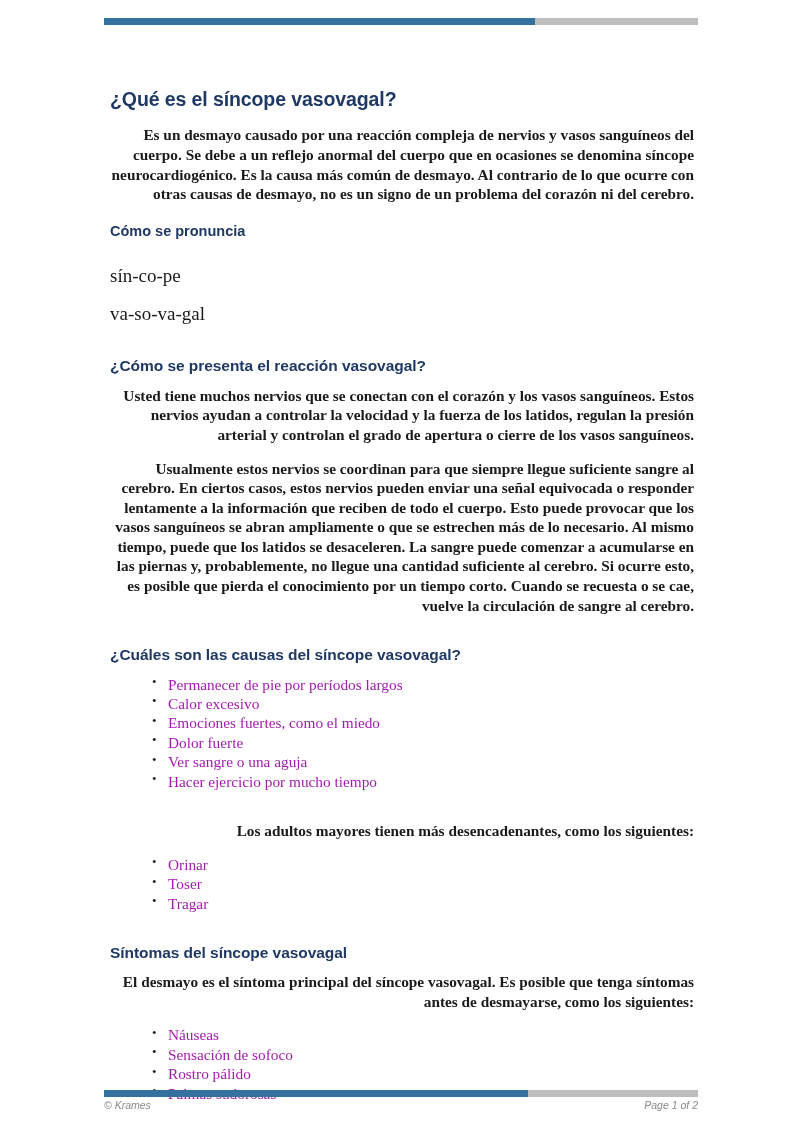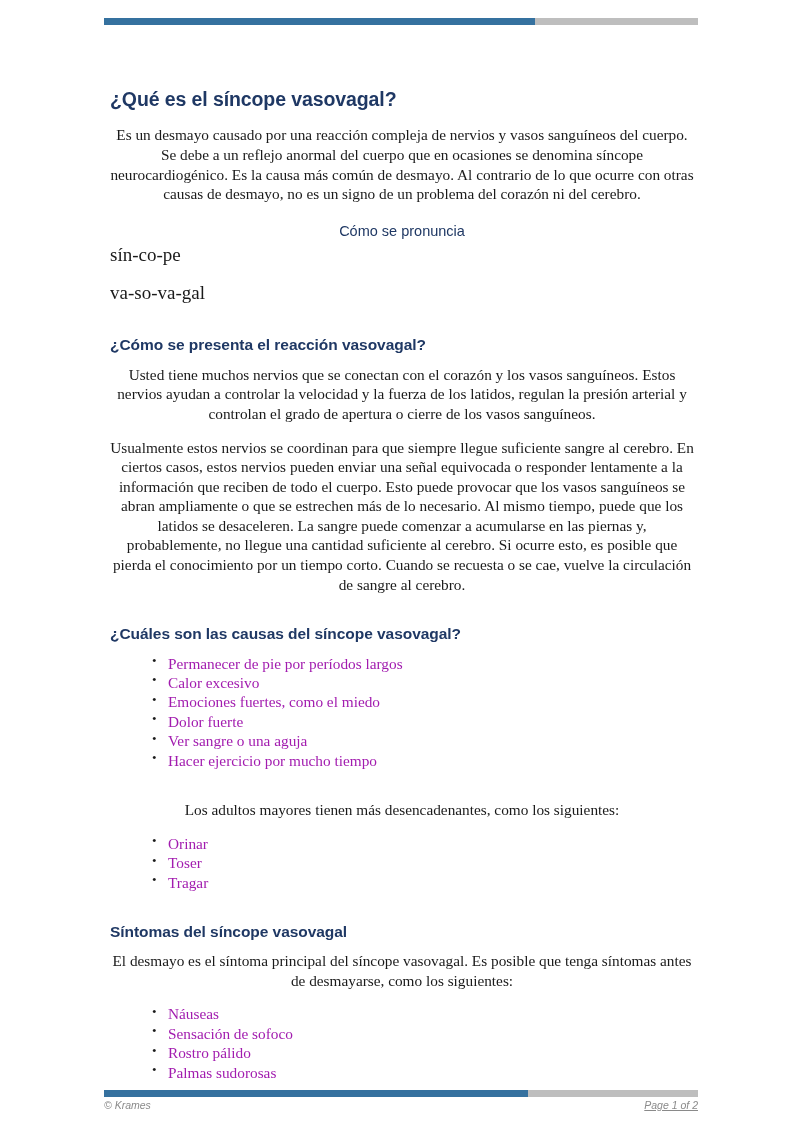--- a/index.html
+++ b/index.html
@@ -72,34 +72,34 @@
     font-weight: bold;
     color: #1F3864;
     margin: 30px 0 10px 0;
     letter-spacing: -0.05px;
     line-height: 1.25;
   }
 
   h3.sub-heading {
     font-family: "Liberation Sans", sans-serif;
     font-size: 14.5px;
-    font-weight: normal;
+    font-weight: bold;
     color: #1F3864;
-    margin: 18px 0 3px 0;
+    margin: 18px 0 24px 0;
     line-height: 1.25;
-    text-align: center;
   }
 
   p.body-text {
     font-family: "Liberation Serif", serif;
     font-size: 15.3px;
     color: #1a1a1a;
     margin: 0 0 14px 0;
     line-height: 1.28;
-    text-align: center;
+    text-align: right;
+    font-weight: bold;
   }
 
   p.pron-line {
     font-family: "Liberation Serif", serif;
     font-size: 19px;
     color: #1a1a1a;
     margin: 0 0 14px 0;
     line-height: 1.28;
   }
 
@@ -129,21 +129,21 @@
   
   .footer-text {
     position: absolute;
     top: 1099px;
     font-family: "Liberation Sans", sans-serif;
     font-style: italic;
     font-size: 10.5px;
     color: #8a8a8a;
   }
   .footer-text.left { left: 104px; }
-  .footer-text.right { right: 102px; text-decoration: underline; }
+  .footer-text.right { right: 102px; }
 
   .spacer-lg { height: 16px; }
 </style>
 </head>
 <body>
 
 <div class="page">
 
   <div class="rule header">
     <div class="seg-blue"></div>

